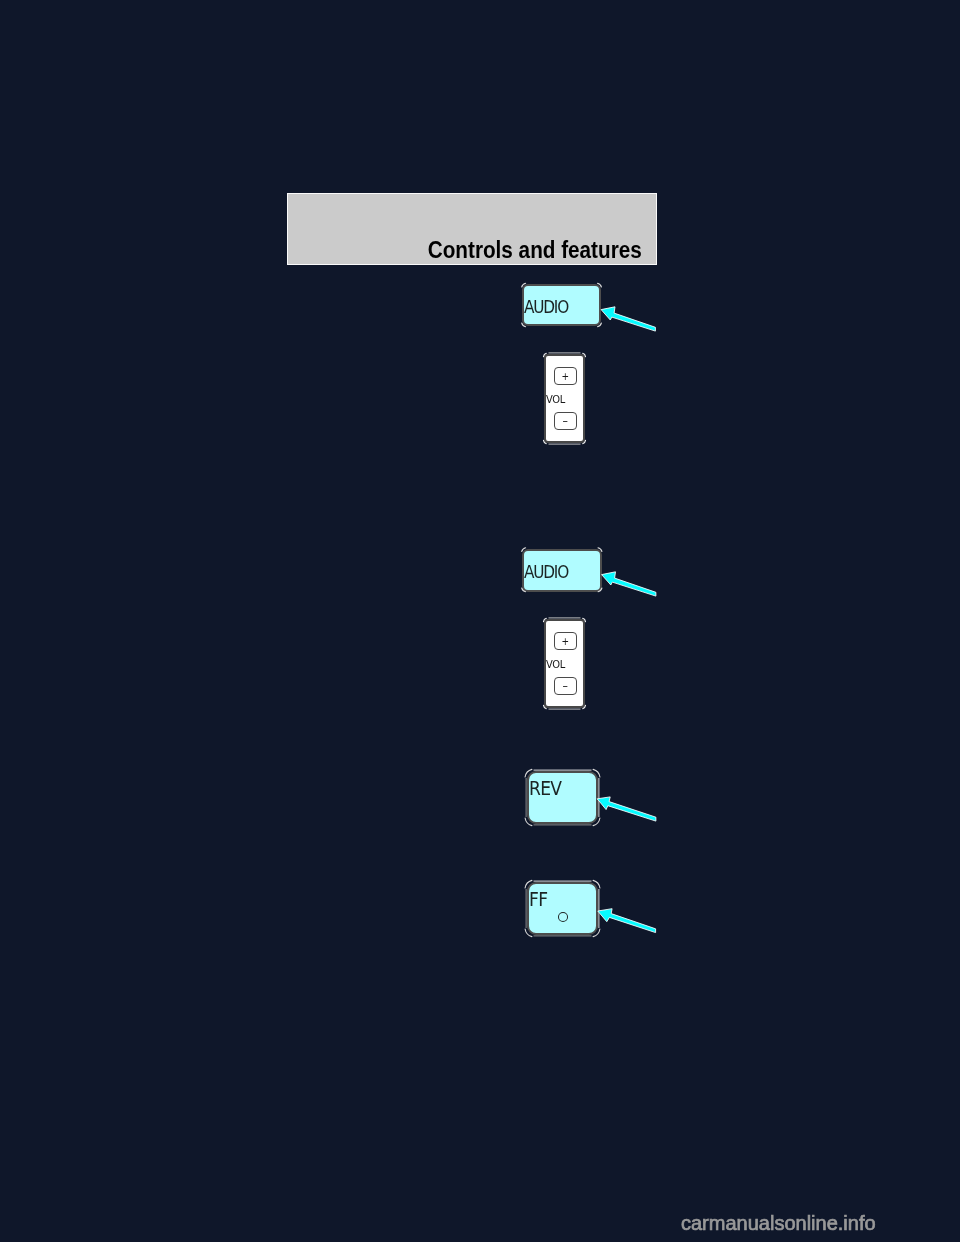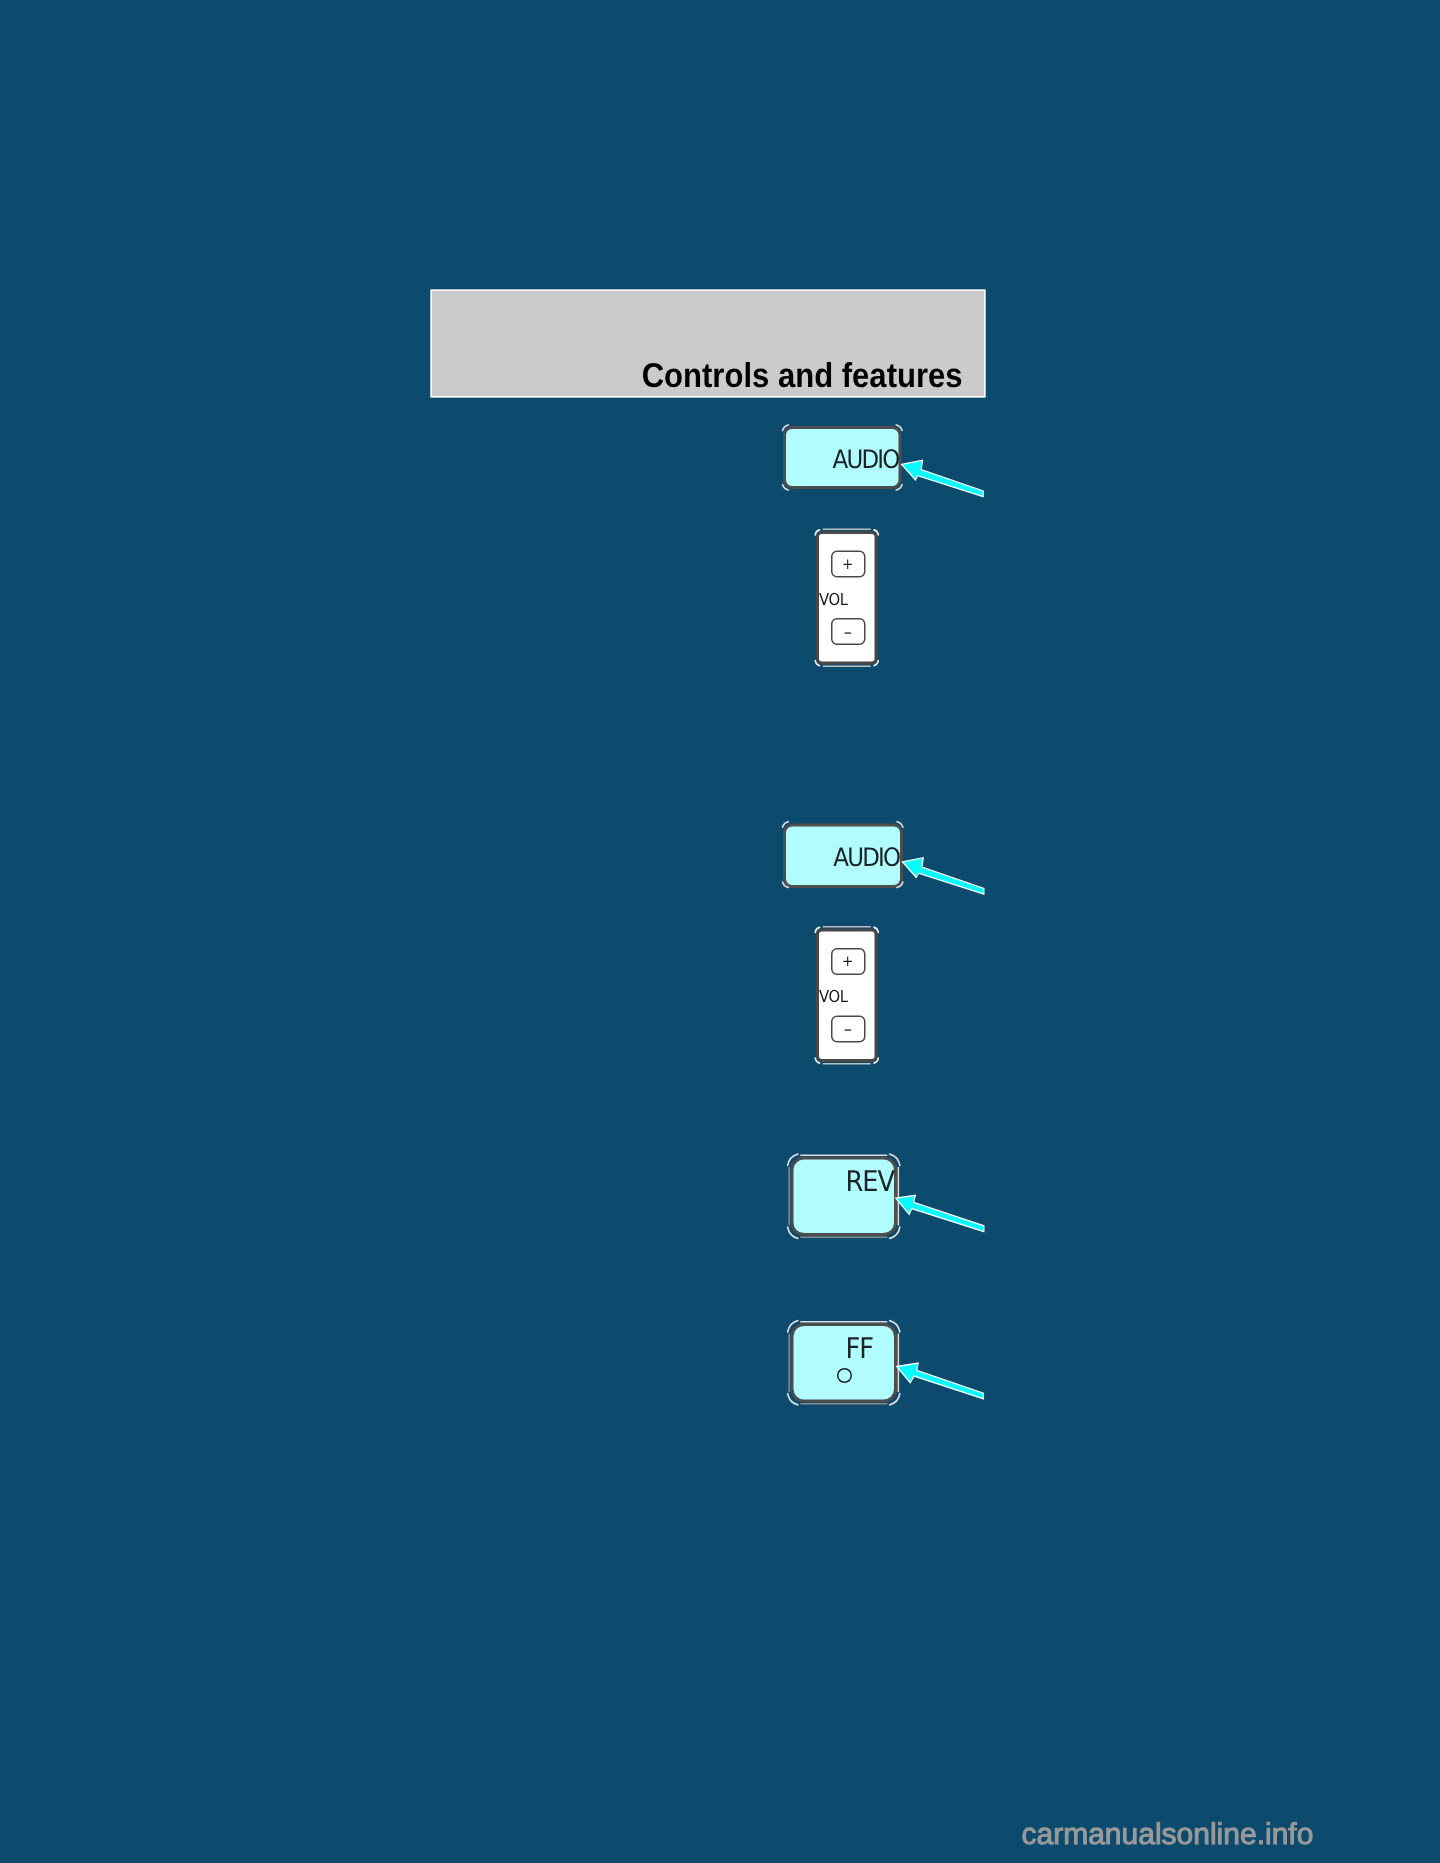--- a/index.html
+++ b/index.html
@@ -1,30 +1,30 @@
 <!DOCTYPE html>
 <html><head>
 <meta charset="utf-8">
 <style>
   html,body{margin:0;padding:0;}
   body{width:960px;height:1242px;background:#000000;overflow:hidden;
        font-family:"Liberation Sans",sans-serif;position:relative;}
-  .page{position:absolute;left:0;top:0;width:960px;height:1242px;background:#0c4a6e;will-change:transform;}
+  .page{position:absolute;left:0;top:0;width:960px;height:1242px;background:#0f172a;will-change:transform;}
 
   
   .hdr{position:absolute;left:287px;top:193px;width:370px;height:72px;background:#cbcbcb;
        border:1px solid #fafafa;box-sizing:border-box;}
   .hdr-title{position:absolute;right:14px;top:45px;font-size:23px;font-weight:bold;
              color:#000;line-height:1;white-space:nowrap;
              font-family:"Liberation Sans",sans-serif;
              transform:scaleX(0.9);transform-origin:100% 0%;}
 
   
   .btn{position:absolute;background:#b0fcff;border:2.2px solid #4d4d4d;box-sizing:border-box;}
-  .btn .lbl{position:absolute;left:0;right:0;text-align:right;color:#1b2424;
+  .btn .lbl{position:absolute;left:0;right:0;text-align:left;color:#1b2424;
             font-family:"DejaVu Sans",sans-serif;font-stretch:condensed;line-height:1;}
 
   
   .rocker{position:absolute;background:#ffffff;border:2.2px solid #484848;border-radius:4px;
           box-sizing:border-box;}
   .pm{position:absolute;border:1.3px solid #4a4a4a;border-radius:4px;background:#ffffff;
       box-sizing:border-box;}
   .pm i{position:absolute;left:0;right:0;top:50%;transform:translateY(-50%);
         text-align:center;font-style:normal;line-height:1;color:#1b1b1b;
         font-family:"DejaVu Sans",sans-serif;font-stretch:condensed;}

